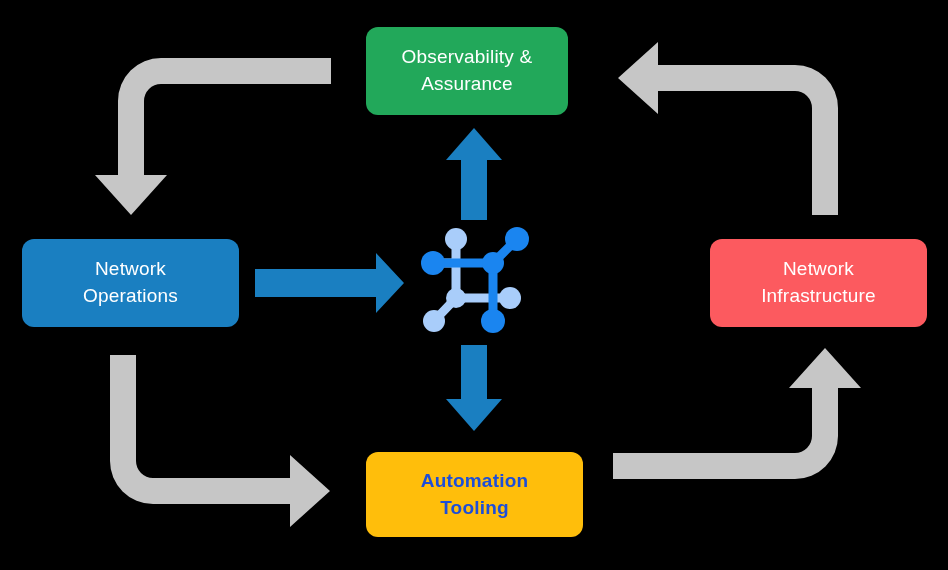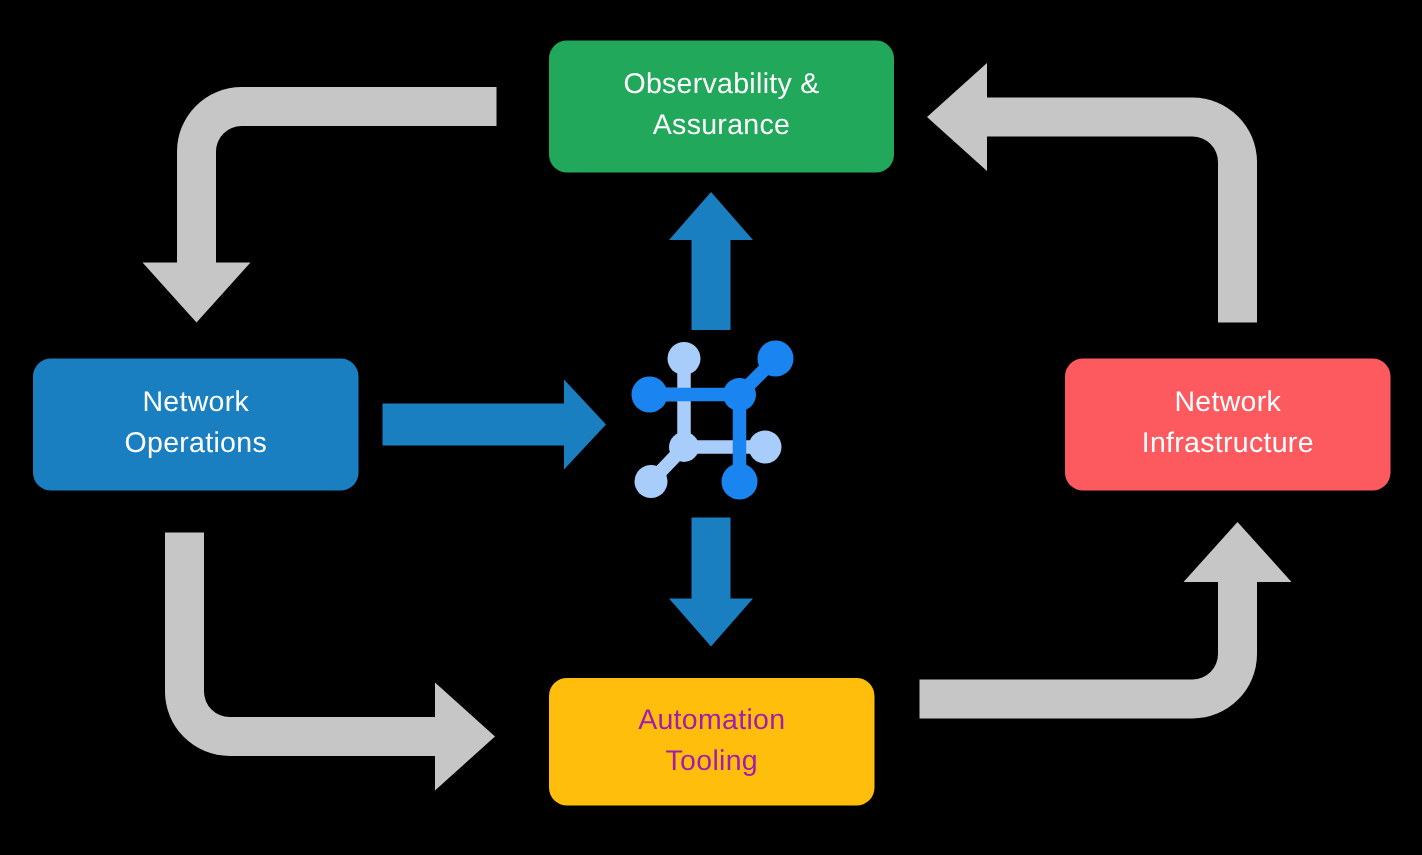--- a/index.html
+++ b/index.html
@@ -26,21 +26,21 @@
     color: #ffffff;
     font-size: 19px;
     line-height: 1.42;
     font-weight: 400;
     letter-spacing: 0.2px;
     box-sizing: border-box;
     padding: 4px 10px;
     white-space: pre-line;
   }
   #box-observability {
-    left: 366px; top: 27px; width: 230px; height: 88px;
+    left: 366px; top: 27px; width: 202px; height: 88px;
   }
   #box-operations {
     left: 22px; top: 239px; width: 217px; height: 88px;
   }
   #box-infrastructure {
     left: 710px; top: 239px; width: 217px; height: 88px;
   }
   #box-automation {
     left: 366px; top: 452px; width: 217px; height: 85px;
   }
@@ -116,16 +116,16 @@
 
   <div class="node-box" id="box-observability" style="background: rgb(34, 168, 90); color: rgb(255, 255, 255);">Observability &amp;
 Assurance</div>
 
   <div class="node-box" id="box-operations" style="background: rgb(26, 127, 193); color: rgb(255, 255, 255);">Network
 Operations</div>
 
   <div class="node-box" id="box-infrastructure" style="background: rgb(252, 90, 95); color: rgb(255, 255, 255);">Network
 Infrastructure</div>
 
-  <div class="node-box" id="box-automation" style="background: rgb(255, 190, 11); color: #a21caf;">Automation
+  <div class="node-box" id="box-automation" style="background: rgb(255, 190, 11); color: #1d4ed8; font-weight: bold;">Automation
 Tooling</div>
 
 </div>
 
 </body></html>

